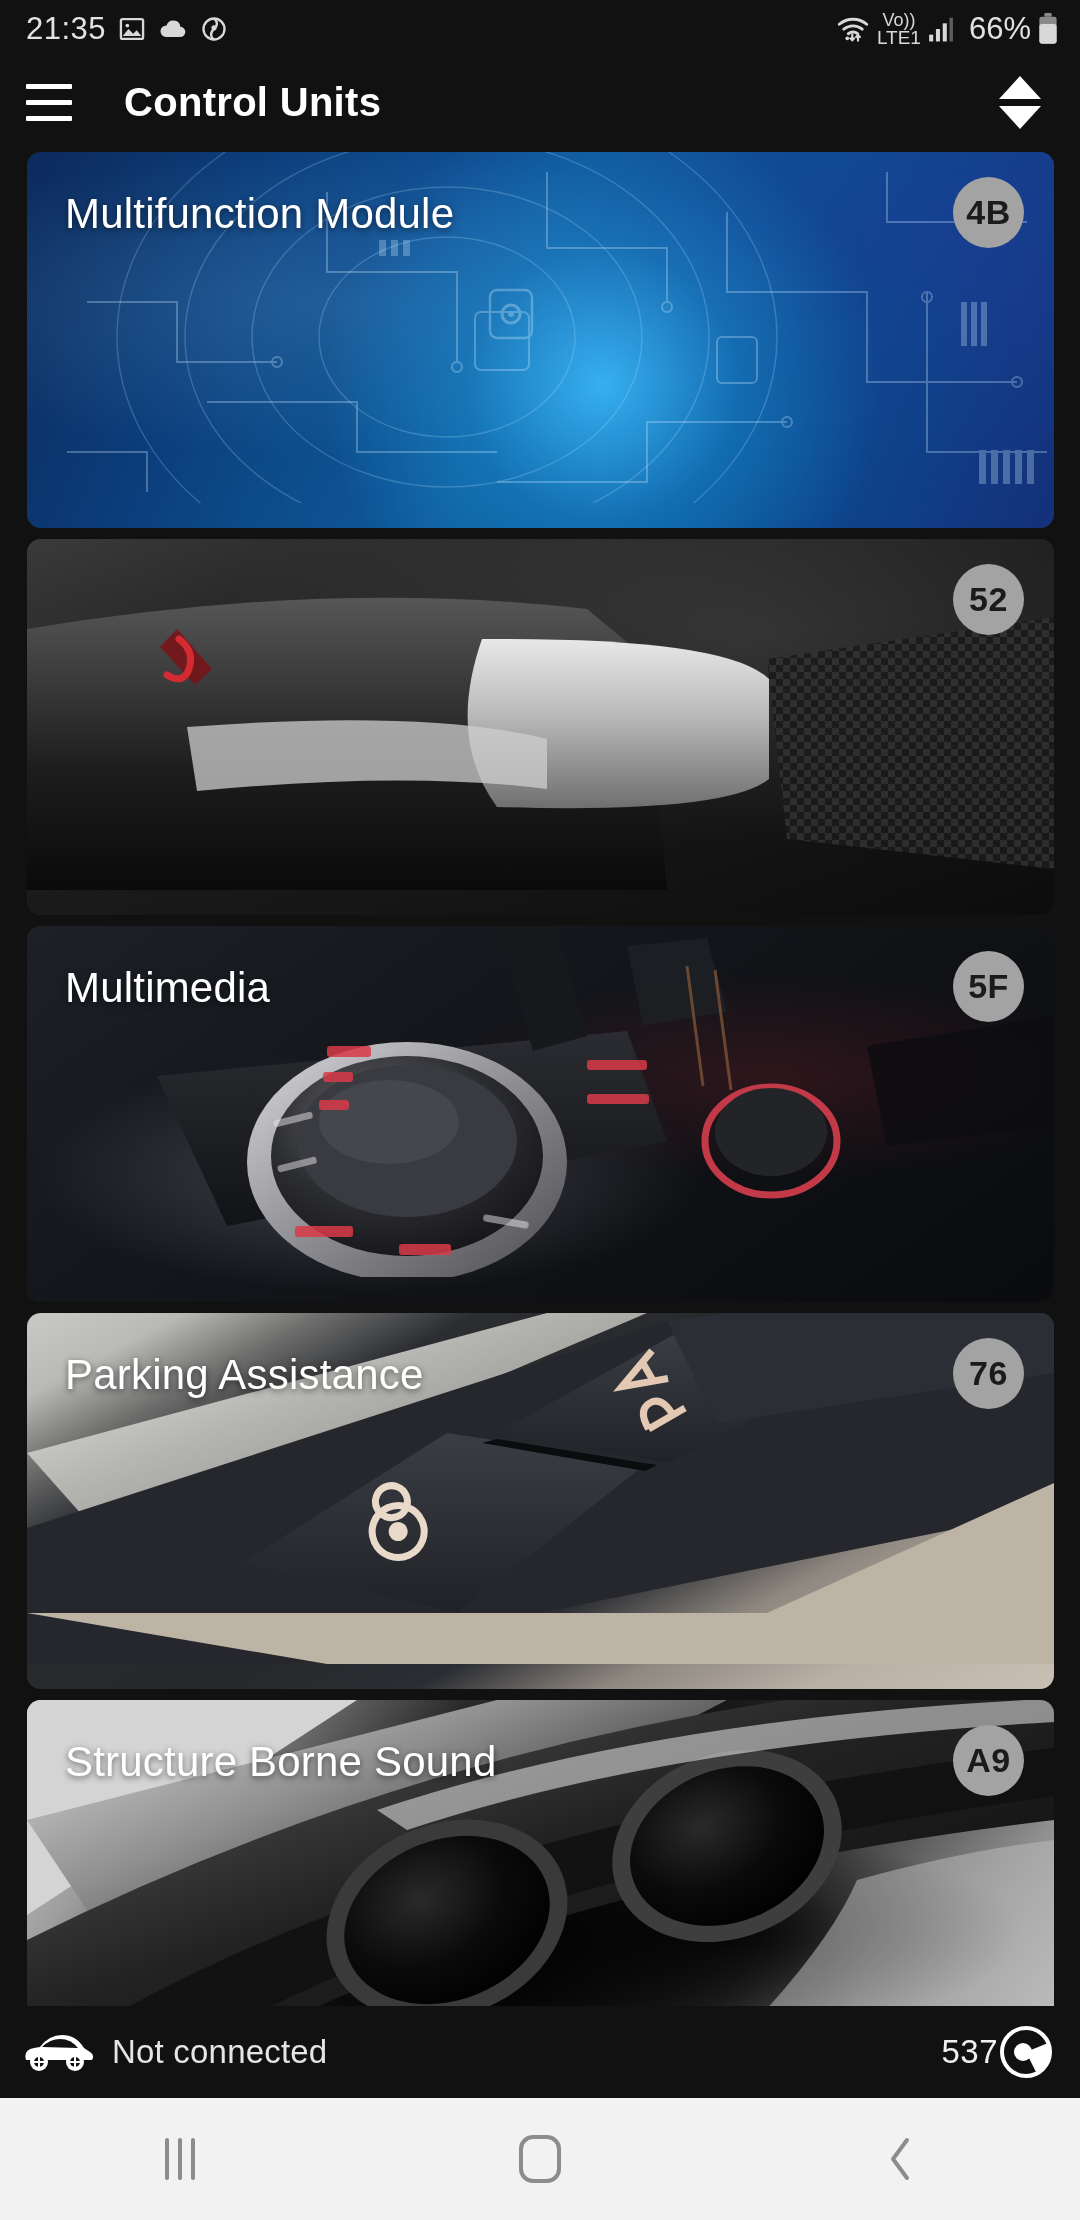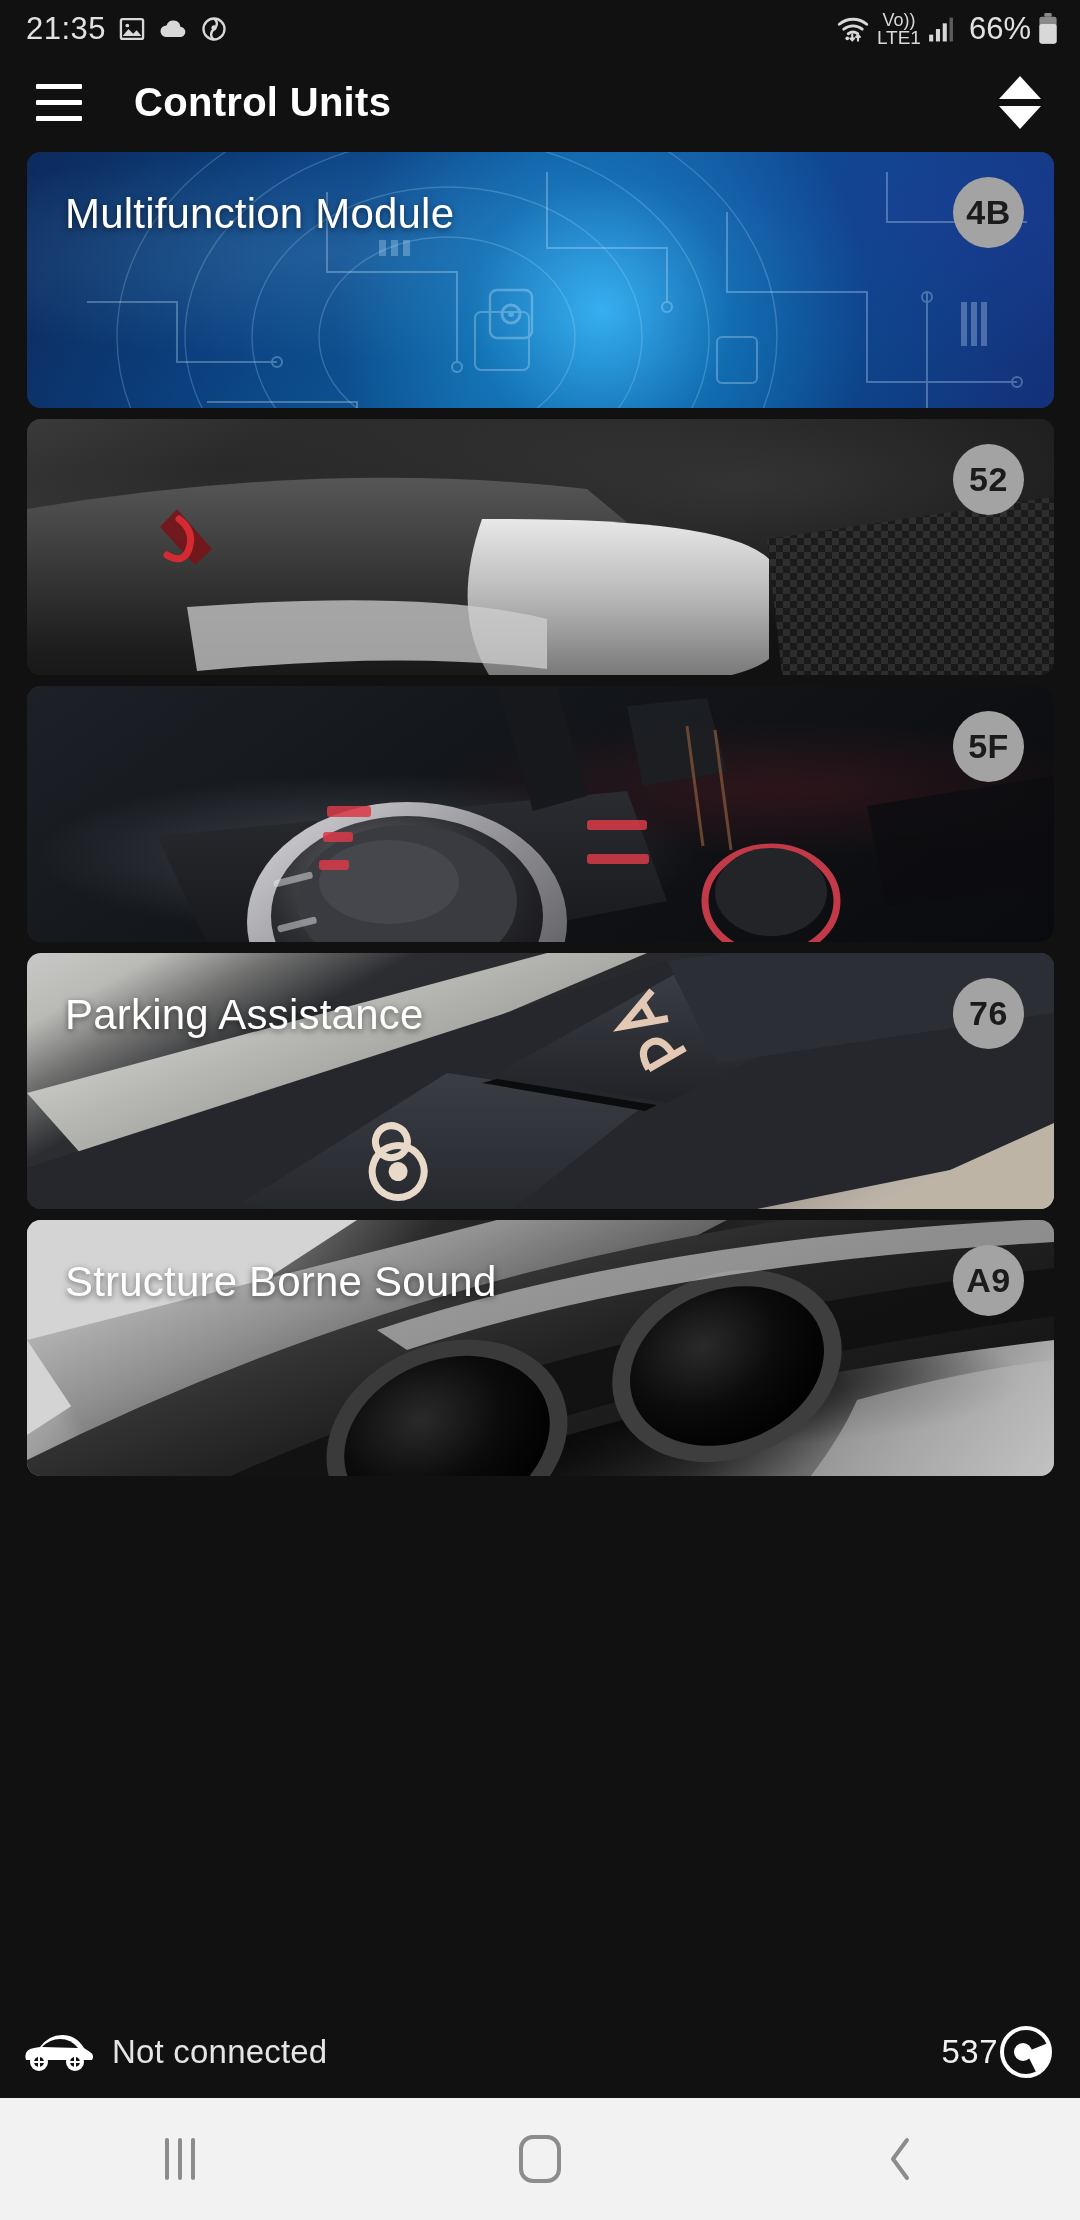--- a/index.html
+++ b/index.html
@@ -31,21 +31,21 @@
   .sb-right { margin-left:auto; display:flex; align-items:center; gap:7px; }
   .sb-batt-text { font-size:31px; color:#e2e2e2; letter-spacing:0px; }
   .ico { display:inline-block; line-height:0; }
 
   
   #appbar {
     height:88px;
     flex:0 0 88px;
     background:#111111;
     display:flex; align-items:center;
-    padding:0 30px 0 36px;
+    padding:0 30px 0 26px;
   }
   #hamburger { width:50px; height:44px; display:flex; flex-direction:column; justify-content:center; gap:11px; cursor:pointer; }
   #hamburger i { display:block; height:5px; background:#ffffff; border-radius:1px; width:46px; }
   #appbar-title {
     margin-left:48px;
     font-size:40px; font-weight:bold; color:#ffffff;
     letter-spacing:.3px;
   }
   #sortbtn { margin-left:auto; width:60px; height:70px; display:flex; flex-direction:column; align-items:center; justify-content:center; gap:7px; cursor:pointer;}
   .tri-up { width:0;height:0;border-left:21px solid transparent;border-right:21px solid transparent;border-bottom:23px solid #ffffff; }
@@ -56,21 +56,21 @@
     flex:1 1 auto;
     padding:6px 26px 0 27px;
     display:flex; flex-direction:column;
     gap:11px;
     overflow:hidden;
     background:#111111;
   }
   .card {
     position:relative;
     width:1027px;
-    height:256px;
+    height:376px;
     border-radius:14px;
     overflow:hidden;
     flex:0 0 auto;
     cursor:pointer;
     background:#2a2a2a;
   }
   .card .bg { position:absolute; inset:0; }
   .card-title {
     position:absolute;
     left:38px; top:38px;
@@ -370,20 +370,21 @@
           </g>
           <path d="M470 0 L530 0 L560 110 L506 125 Z" fill="#17181c"></path>
           <path d="M600 20 L680 12 L700 86 L616 100 Z" fill="#1d1f24" opacity=".9"></path>
           <g stroke="#8a5a3a" stroke-width="3" fill="none" opacity=".7">
             <path d="M660 40 L676 160"></path>
               <path d="M688 44 L704 164"></path>
           </g>
           <path d="M840 120 L1027 90 L1027 200 L860 220 Z" fill="#0c0d10" opacity=".8"></path>
         </svg>
       </div>
+      <div class="card-title">Multimedia</div>
       <div class="badge">5F</div>
     </div>
 
     <div class="card">
       <div class="bg bg-park">
         <svg viewBox="0 0 1027 351" preserveAspectRatio="none" style="position:absolute;inset:0;">
           <defs>
             <linearGradient id="gChrome" x1="0" y1="0" x2="1" y2="1">
               <stop offset="0%" stop-color="#f2f2f0"></stop>
                 <stop offset="40%" stop-color="#b6b6b2"></stop>

